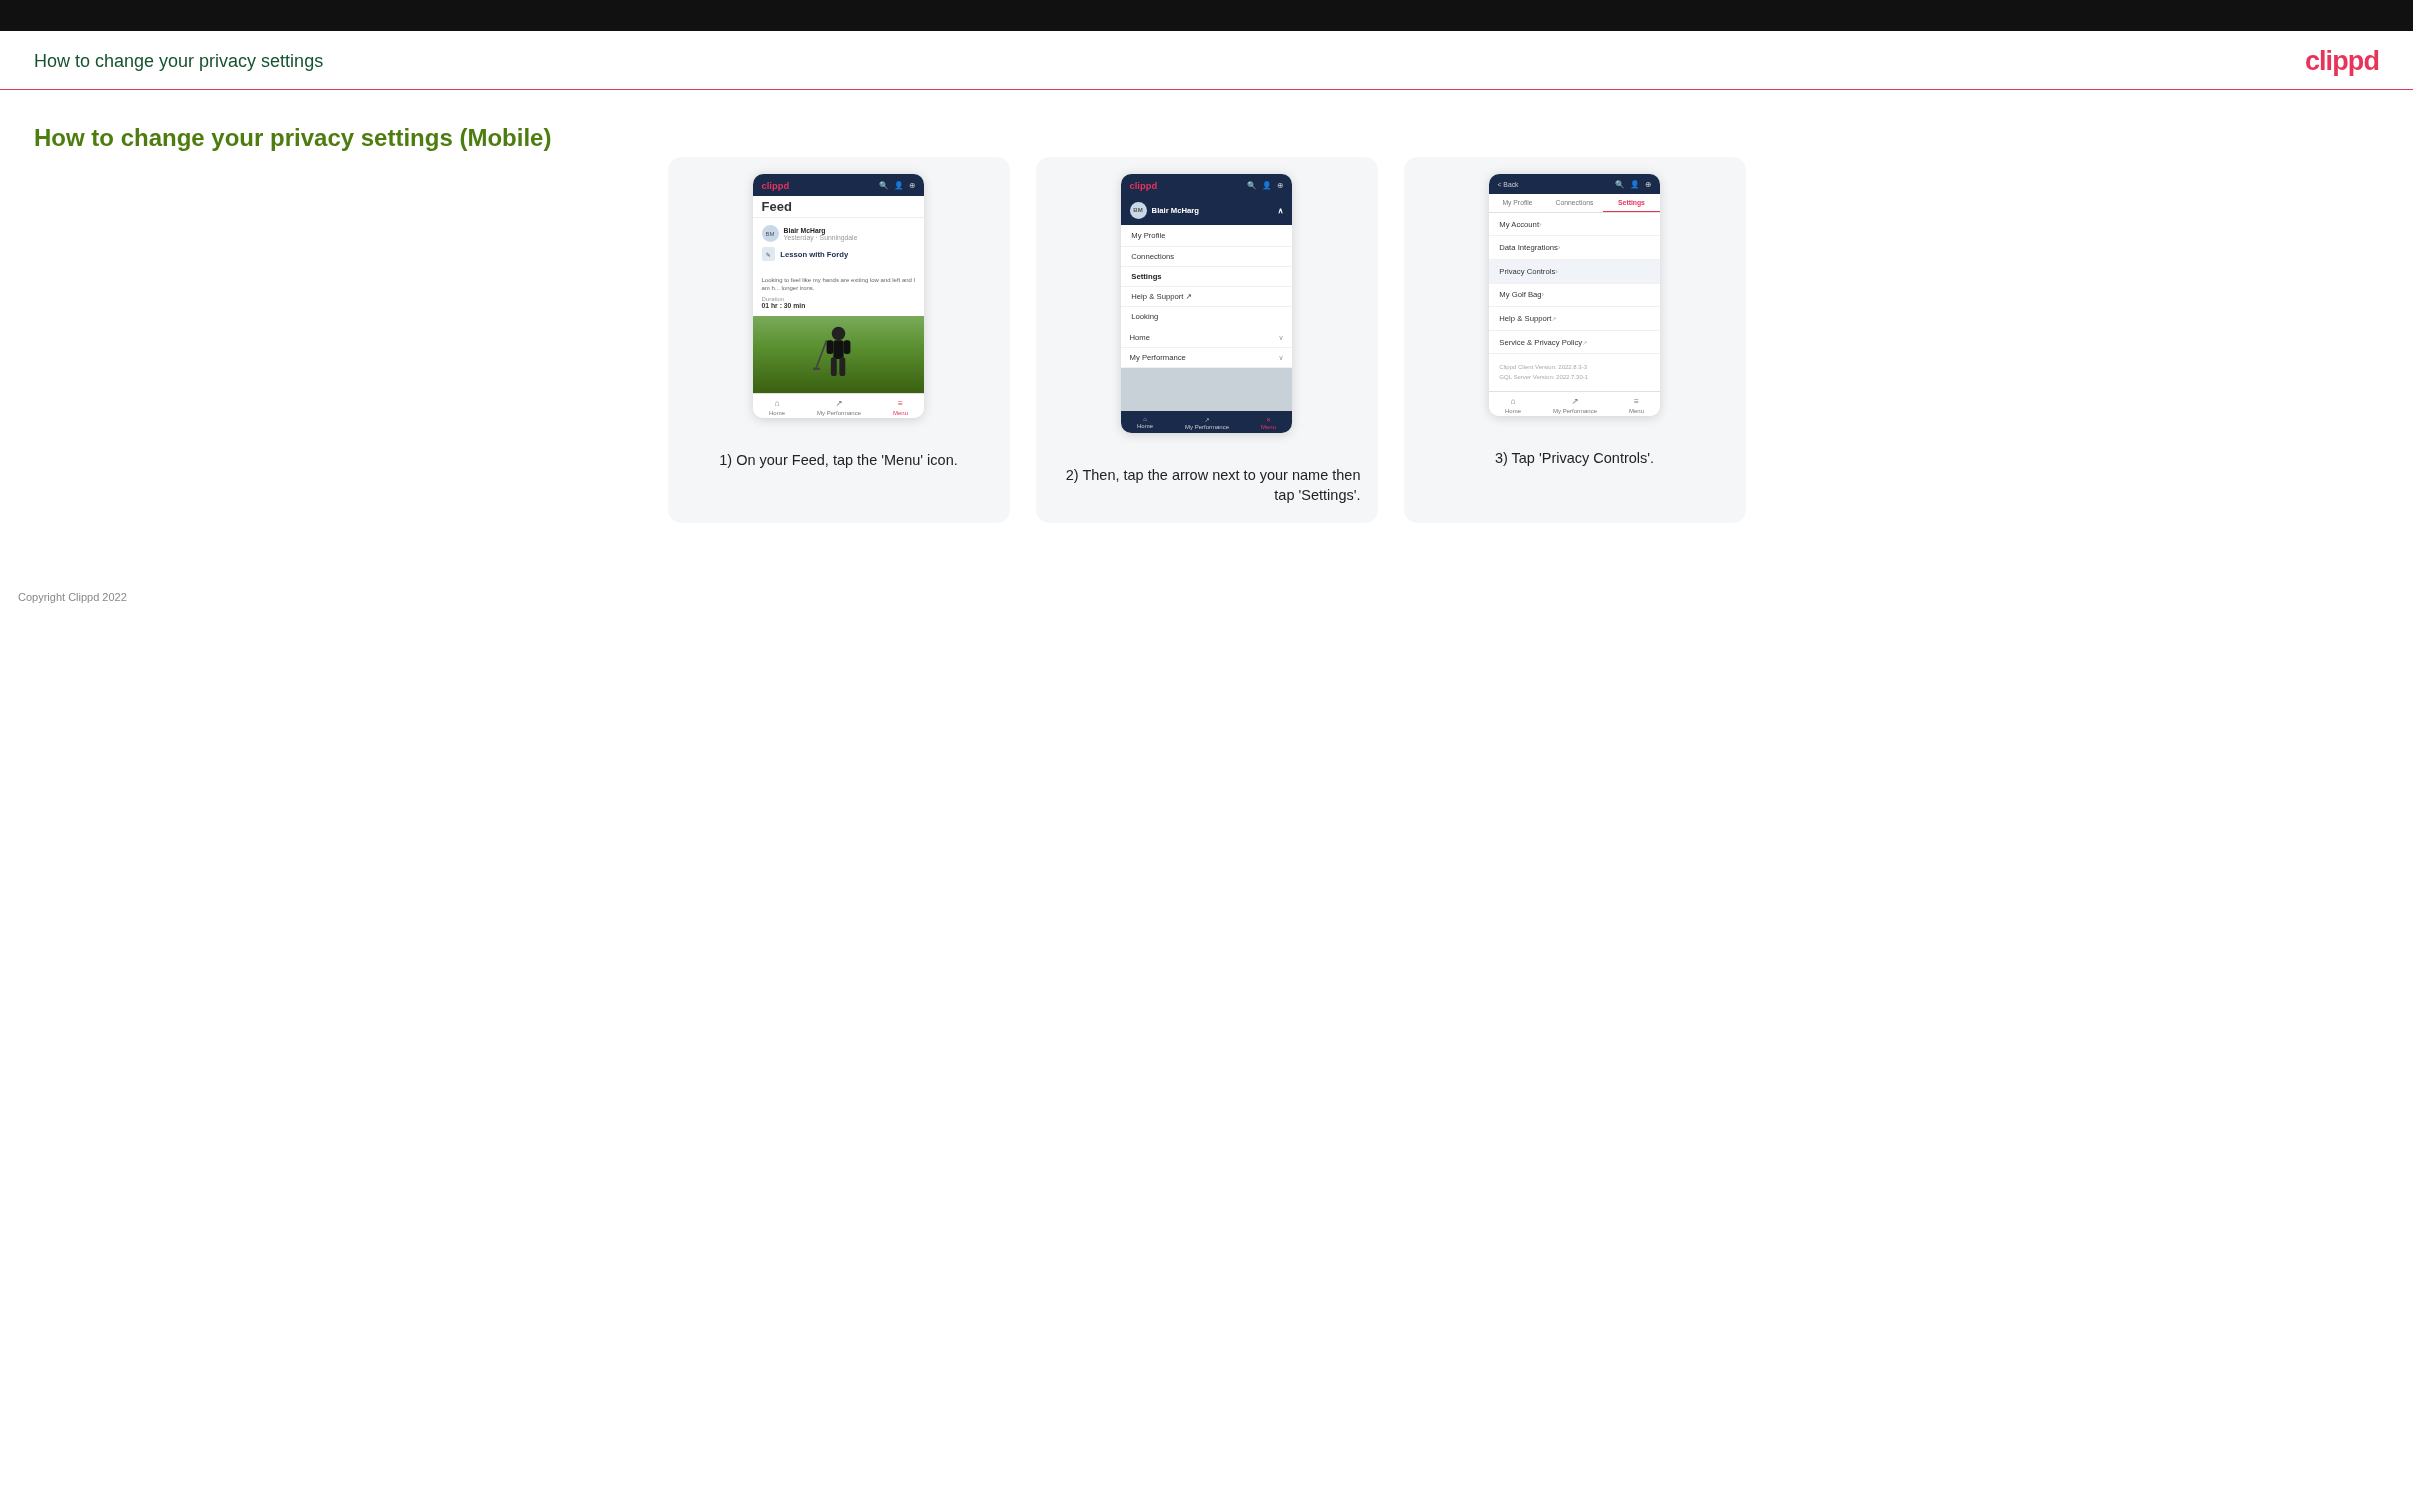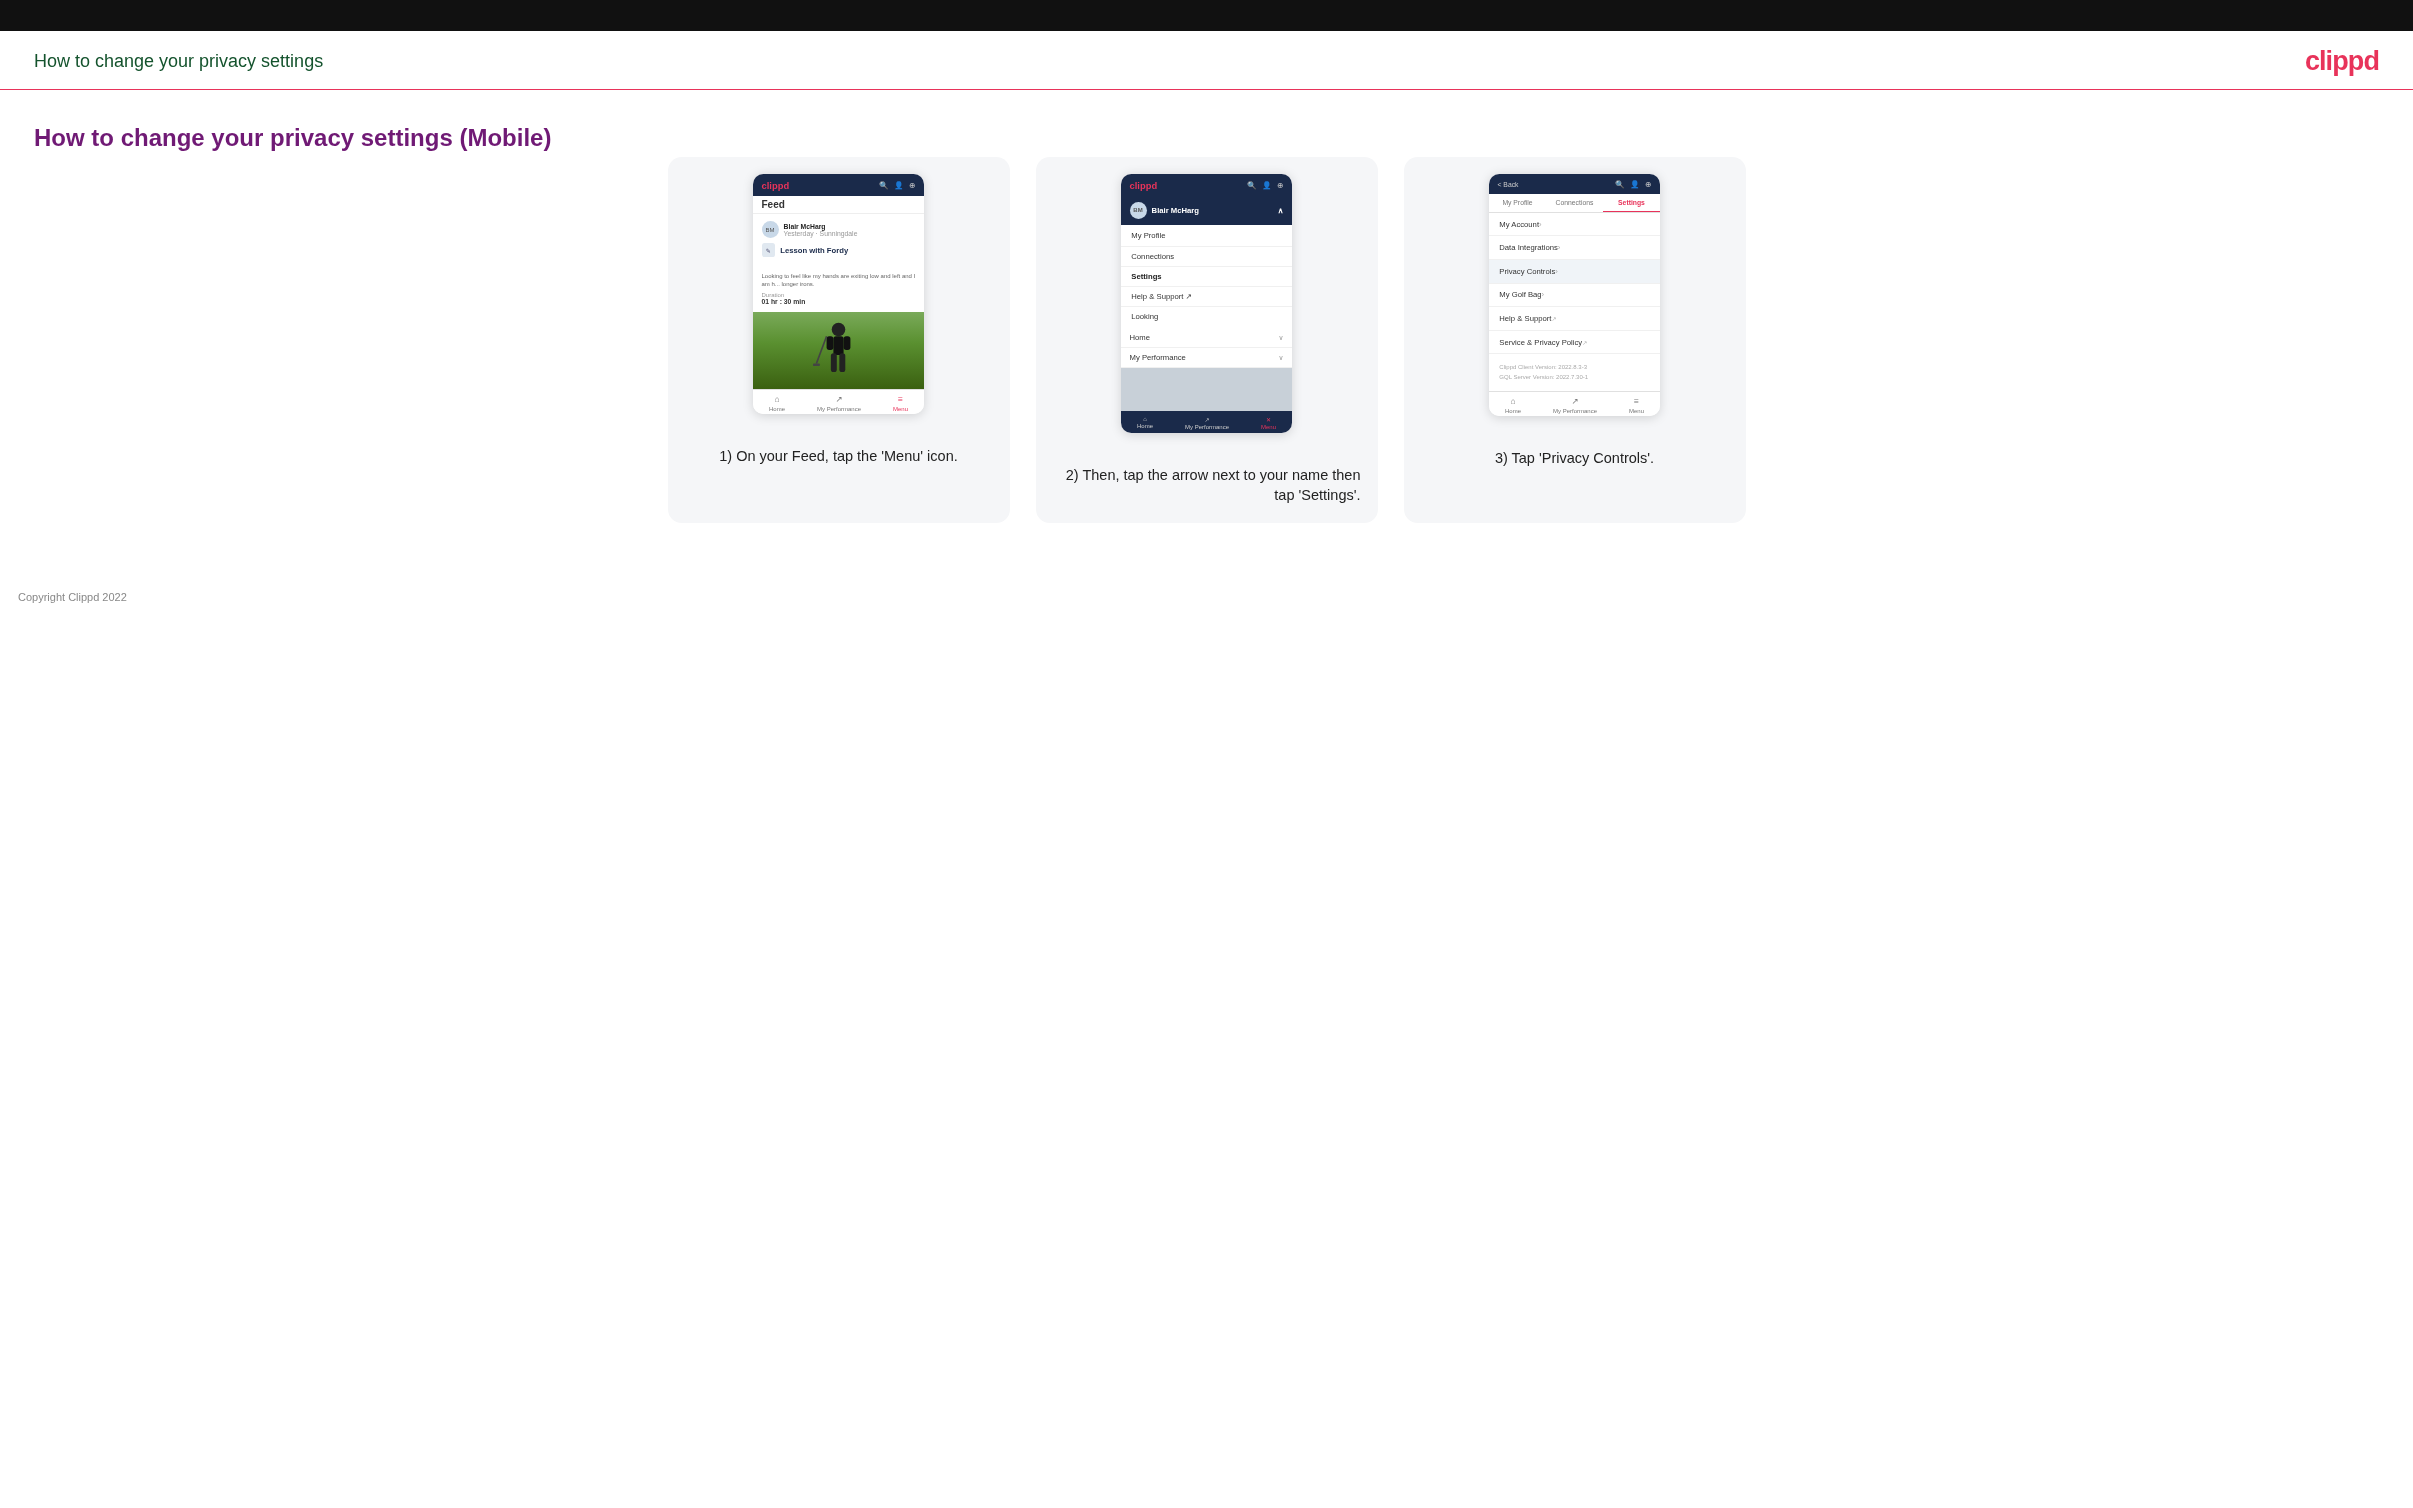--- a/index.html
+++ b/index.html
@@ -36,21 +36,21 @@
       letter-spacing: -0.9px;
     }
 
     
     .main {
       padding: 34px 34px 51px 34px;
     }
     .page-heading {
       font-size: 24px;
       font-weight: 700;
-      color: #701a75;
+      color: #4d7c0f;
       margin-bottom: 5.1px;
     }
     .page-subheading {
       font-size: 15.4px;
       color: #444;
       margin-bottom: 34px;
     }
 
     
     .steps {
@@ -106,21 +106,21 @@
       gap: 5.1px;
       color: #ccc;
       font-size: 7.7px;
     }
 
     
     .phone1-feed-tab {
       background: #fff;
       padding: 3.4px 8.5px;
       border-bottom: 0.9px solid #eee;
-      font-size: 10px;
+      font-size: 13px;
       color: #333;
       font-weight: 600;
     }
     .phone1-post {
       padding: 6.8px 8.5px;
     }
     .phone1-user {
       display: flex;
       align-items: center;
       gap: 5.1px;

